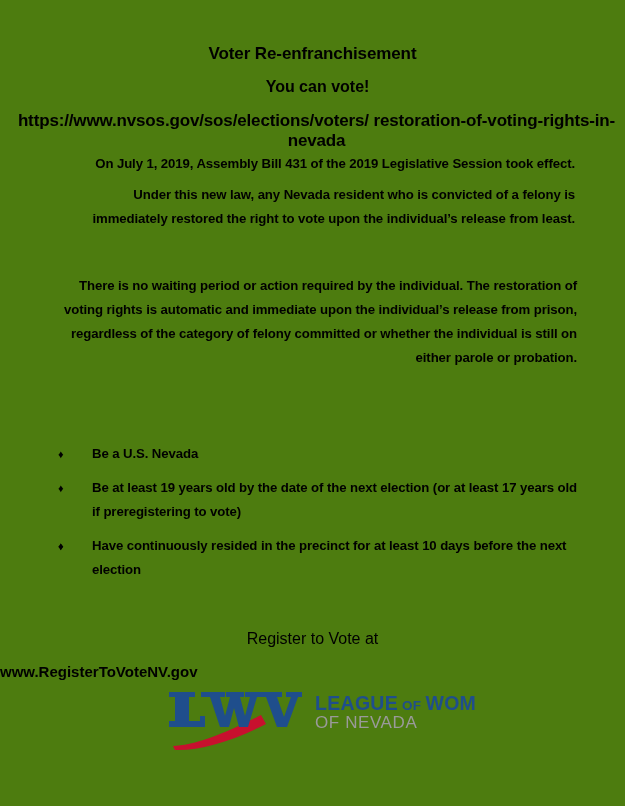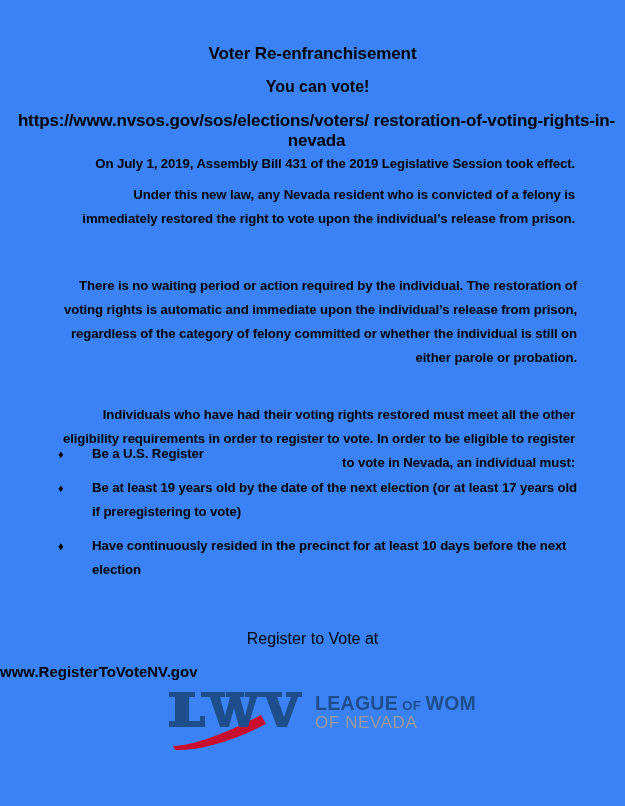--- a/index.html
+++ b/index.html
@@ -12,21 +12,21 @@
     height: 806px;
     font-family: "Liberation Sans", sans-serif;
     color: #000000;
     overflow: hidden;
     position: relative;
   }
   .page {
     position: relative;
     width: 625px;
     height: 806px;
-    background: #3b82f6;
+    background: #4d7c0f;
     box-sizing: border-box;
   }
 
   
   .title-main {
     position: absolute;
     left: 0;
     top: 44px;
     width: 625px;
     text-align: center;
@@ -143,30 +143,29 @@
 <div class="page">
 
   <div class="title-main">Voter Re-enfranchisement</div>
 
   <div class="title-sub">You can vote!</div>
 
   <div class="url-line">https://www.nvsos.gov/sos/elections/voters/ restoration-of-voting-rights-in-nevada</div>
 
   <div class="body-block">
     <p class="para">On July 1, 2019, Assembly Bill 431 of the 2019 Legislative Session took effect.</p>
-    <p class="para">Under this new law, any Nevada resident who is convicted of a felony is immediately restored the right to vote upon the individual’s release from prison.</p>
+    <p class="para">Under this new law, any Nevada resident who is convicted of a felony is immediately restored the right to vote upon the individual’s release from least.</p>
     <p class="para wide">There is no waiting period or action required by the individual. The restoration of voting rights is automatic and immediate upon the individual’s release from prison, regardless of the category of felony committed or whether the individual is still on either parole or probation.</p>
     <div class="para-gap"></div>
-    <p class="para">Individuals who have had their voting rights restored must meet all the other eligibility requirements in order to register to vote. In order to be eligible to register to vote in Nevada, an individual must:</p>
   </div>
 
   <ul class="bullets">
     <li class="bullet-item">
       <span class="bullet-marker">♦</span>
-      <span>Be a U.S. Register</span>
+      <span>Be a U.S. Nevada</span>
     </li>
     <li class="bullet-item">
       <span class="bullet-marker">♦</span>
       <span>Be at least 19 years old by the date of the next election (or at least 17 years old if preregistering to vote)</span>
     </li>
     <li class="bullet-item">
       <span class="bullet-marker">♦</span>
     </li>
     <li class="bullet-item">
       <span class="bullet-marker">♦</span>

